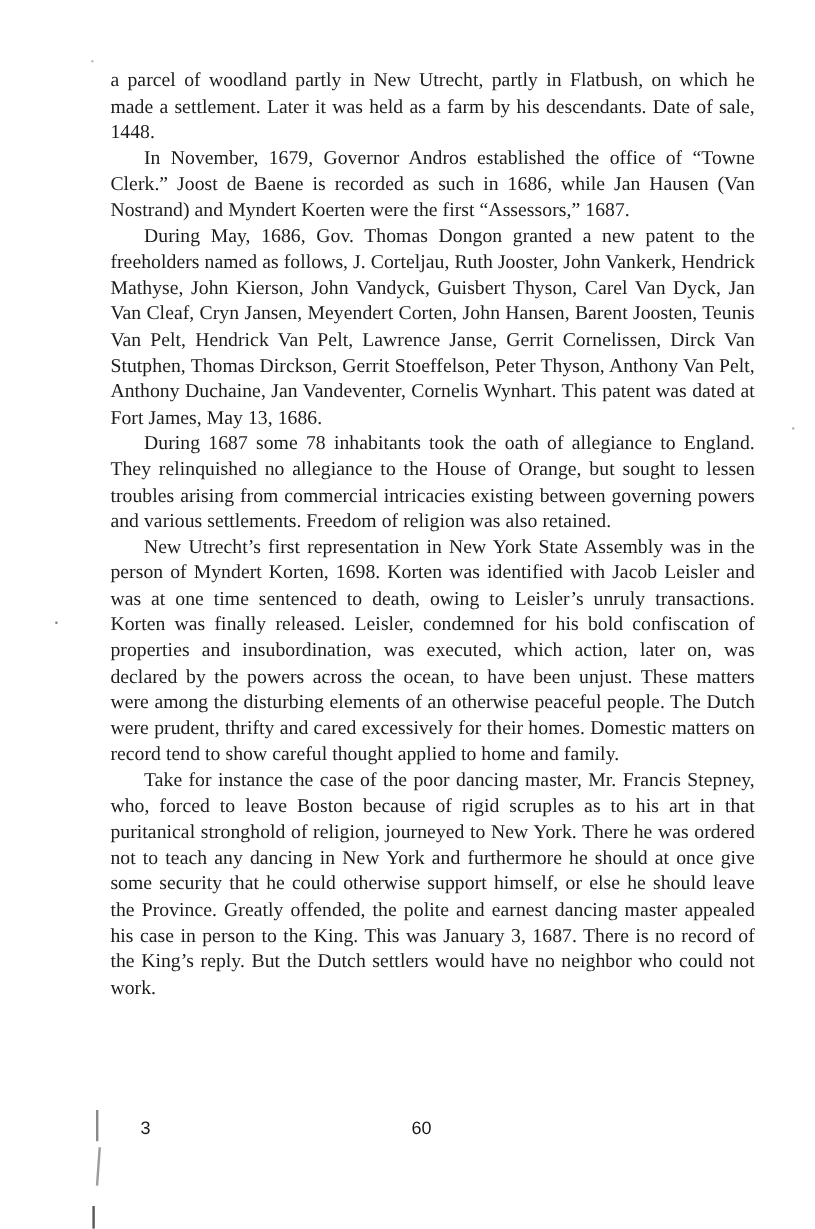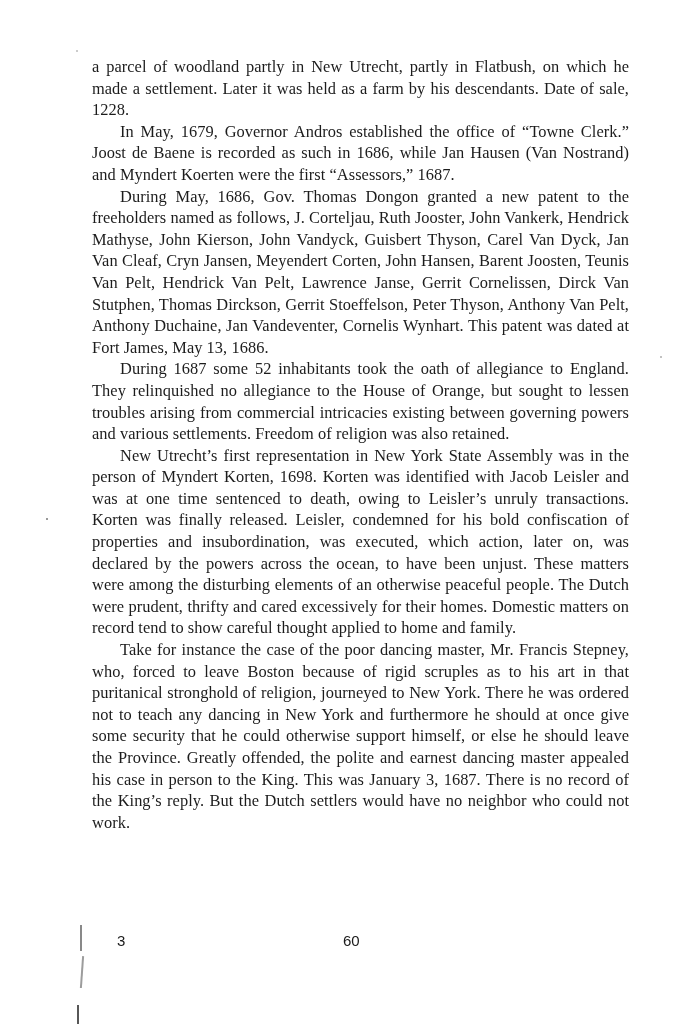--- a/index.html
+++ b/index.html
@@ -65,24 +65,24 @@
       background: #777;
     }
     .s1 { left: 46px; top: 518px; }
     .s2 { left: 660px; top: 356px; opacity:.6; }
     .s3 { left: 76px; top: 50px; opacity:.5; }
   </style>
 </head>
 <body>
 
 <div class="page">
-  <p class="para cont">a parcel of woodland partly in New Utrecht, partly in Flatbush, on which he made a settlement. Later it was held as a farm by his descendants. Date of sale, 1228.</p>
-  <p class="para indent">In May, 1679, Governor Andros established the office of “Towne Clerk.” Joost de Baene is recorded as such in 1686, while Jan Hausen (Van Nostrand) and Myndert Koerten were the first “Assessors,” 1687.</p>
+  <p class="para cont">a parcel of woodland partly in New Utrecht, partly in Flatbush, on which he made a settlement. Later it was held as a farm by his descendants. Date of sale, 1448.</p>
+  <p class="para indent">In November, 1679, Governor Andros established the office of “Towne Clerk.” Joost de Baene is recorded as such in 1686, while Jan Hausen (Van Nostrand) and Myndert Koerten were the first “Assessors,” 1687.</p>
   <p class="para indent">During May, 1686, Gov. Thomas Dongon granted a new patent to the freeholders named as follows, J. Corteljau, Ruth Jooster, John Vankerk, Hendrick Mathyse, John Kierson, John Vandyck, Guisbert Thyson, Carel Van Dyck, Jan Van Cleaf, Cryn Jansen, Meyendert Corten, John Hansen, Barent Joosten, Teunis Van Pelt, Hendrick Van Pelt, Lawrence Janse, Gerrit Cornelissen, Dirck Van Stutphen, Thomas Dirckson, Gerrit Stoeffelson, Peter Thyson, Anthony Van Pelt, Anthony Duchaine, Jan Vandeventer, Cornelis Wynhart. This patent was dated at Fort James, May 13, 1686.</p>
-  <p class="para indent">During 1687 some 52 inhabitants took the oath of allegiance to England. They relinquished no allegiance to the House of Orange, but sought to lessen troubles arising from commercial intricacies existing between governing powers and various settlements. Freedom of religion was also retained.</p>
+  <p class="para indent">During 1687 some 78 inhabitants took the oath of allegiance to England. They relinquished no allegiance to the House of Orange, but sought to lessen troubles arising from commercial intricacies existing between governing powers and various settlements. Freedom of religion was also retained.</p>
   <p class="para indent">New Utrecht’s first representation in New York State Assembly was in the person of Myndert Korten, 1698. Korten was identified with Jacob Leisler and was at one time sentenced to death, owing to Leisler’s unruly transactions. Korten was finally released. Leisler, condemned for his bold confiscation of properties and insubordination, was executed, which action, later on, was declared by the powers across the ocean, to have been unjust. These matters were among the disturbing elements of an otherwise peaceful people. The Dutch were prudent, thrifty and cared excessively for their homes. Domestic matters on record tend to show careful thought applied to home and family.</p>
   <p class="para indent">Take for instance the case of the poor dancing master, Mr. Francis Stepney, who, forced to leave Boston because of rigid scruples as to his art in that puritanical stronghold of religion, journeyed to New York. There he was ordered not to teach any dancing in New York and furthermore he should at once give some security that he could otherwise support himself, or else he should leave the Province. Greatly offended, the polite and earnest dancing master appealed his case in person to the King. This was January 3, 1687. There is no record of the King’s reply. But the Dutch settlers would have no neighbor who could not work.</p>
 </div>
 
 <div class="footer">
   <span class="signature-mark">3</span>
   <span class="page-number">60</span>
 </div>
 
 <div class="binding-mark bm1"></div>

